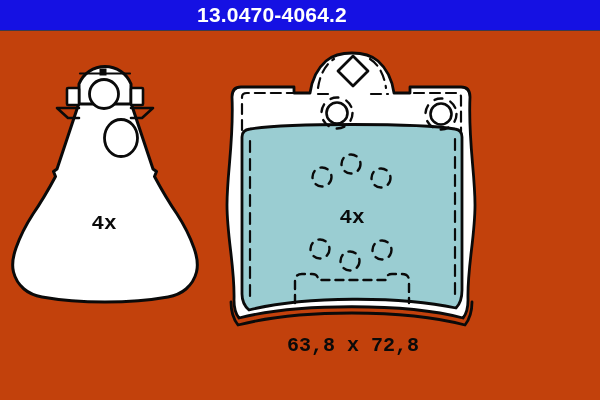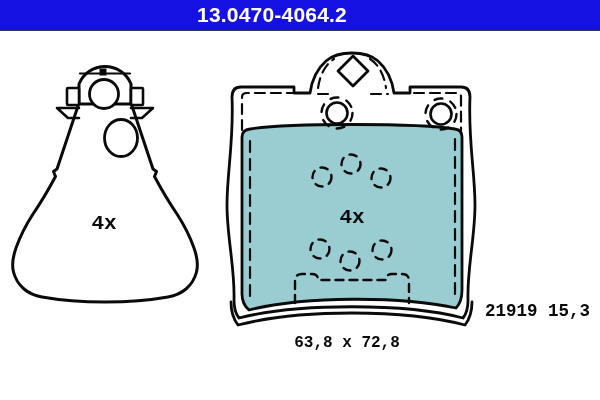--- a/index.html
+++ b/index.html
@@ -1,38 +1,38 @@
 <!DOCTYPE html>
 <html><head>
 <meta charset="utf-8">
 <style>
   html,body{margin:0;padding:0;background:#e8e8e8;}
   #stage{
-    position:relative;width:600px;height:400px;background:#ffffff;
+    position:relative;width:600px;height:400px;background:#c2410c;
     overflow:hidden;font-family:"Liberation Sans",sans-serif;
   }
   .header-bar{
     position:absolute;left:0;top:0;width:600px;height:30px;
     background:#1511e3;border-bottom:1px solid #3a3a4a;
     display:flex;align-items:center;justify-content:center;gap:32px;
     transform:none;
   }
   .header-bar .hdr-text{
     color:#ffffff;font-size:21px;font-weight:bold;letter-spacing:0.2px;
     line-height:30px;white-space:nowrap;
   }
   .hdr-group{display:flex;gap:32px;transform:translateX(-28px);}
   svg{position:absolute;left:0;top:0;}
   .lbl{
     position:absolute;color:#0a0a0a;font-weight:bold;text-align:center;
     font-family:Liberation Mono, monospace;white-space:nowrap;
   }
   .qty-left{left:84px;top:212px;width:40px;font-size:21px;}
   .qty-right{left:332px;top:206px;width:40px;font-size:21px;}
-  .dims{left:272px;top:334px;width:150px;font-size:16px;}
+  .dims{left:278px;top:334px;width:150px;font-size:20px;}
   .spec{left:480px;top:301px;width:110px;font-size:17.5px;text-align:right;}
 </style>
 </head>
 <body>
 
 <div id="stage">
 
   <div class="header-bar">
     <div class="hdr-group">
       <span class="hdr-text">13.0470-4064.2</span>
@@ -126,14 +126,13 @@
 
       <path stroke-width="2.4" stroke-dasharray="8 6" d="
         M 295,303 L 295,281 Q 295,274 302,274 L 312,274 Q 318,274 318,280
         L 386,280 Q 386,274 392,274 L 402,274 Q 409,274 409,281 L 409,303"></path>
     </g>
   </svg>
 
   <div class="lbl qty-left">4x</div>
   <div class="lbl qty-right">4x</div>
   <div class="lbl dims">63,8 x 72,8</div>
-  <div class="lbl spec">21919 15,3</div>
 </div>
 
 </body></html>

